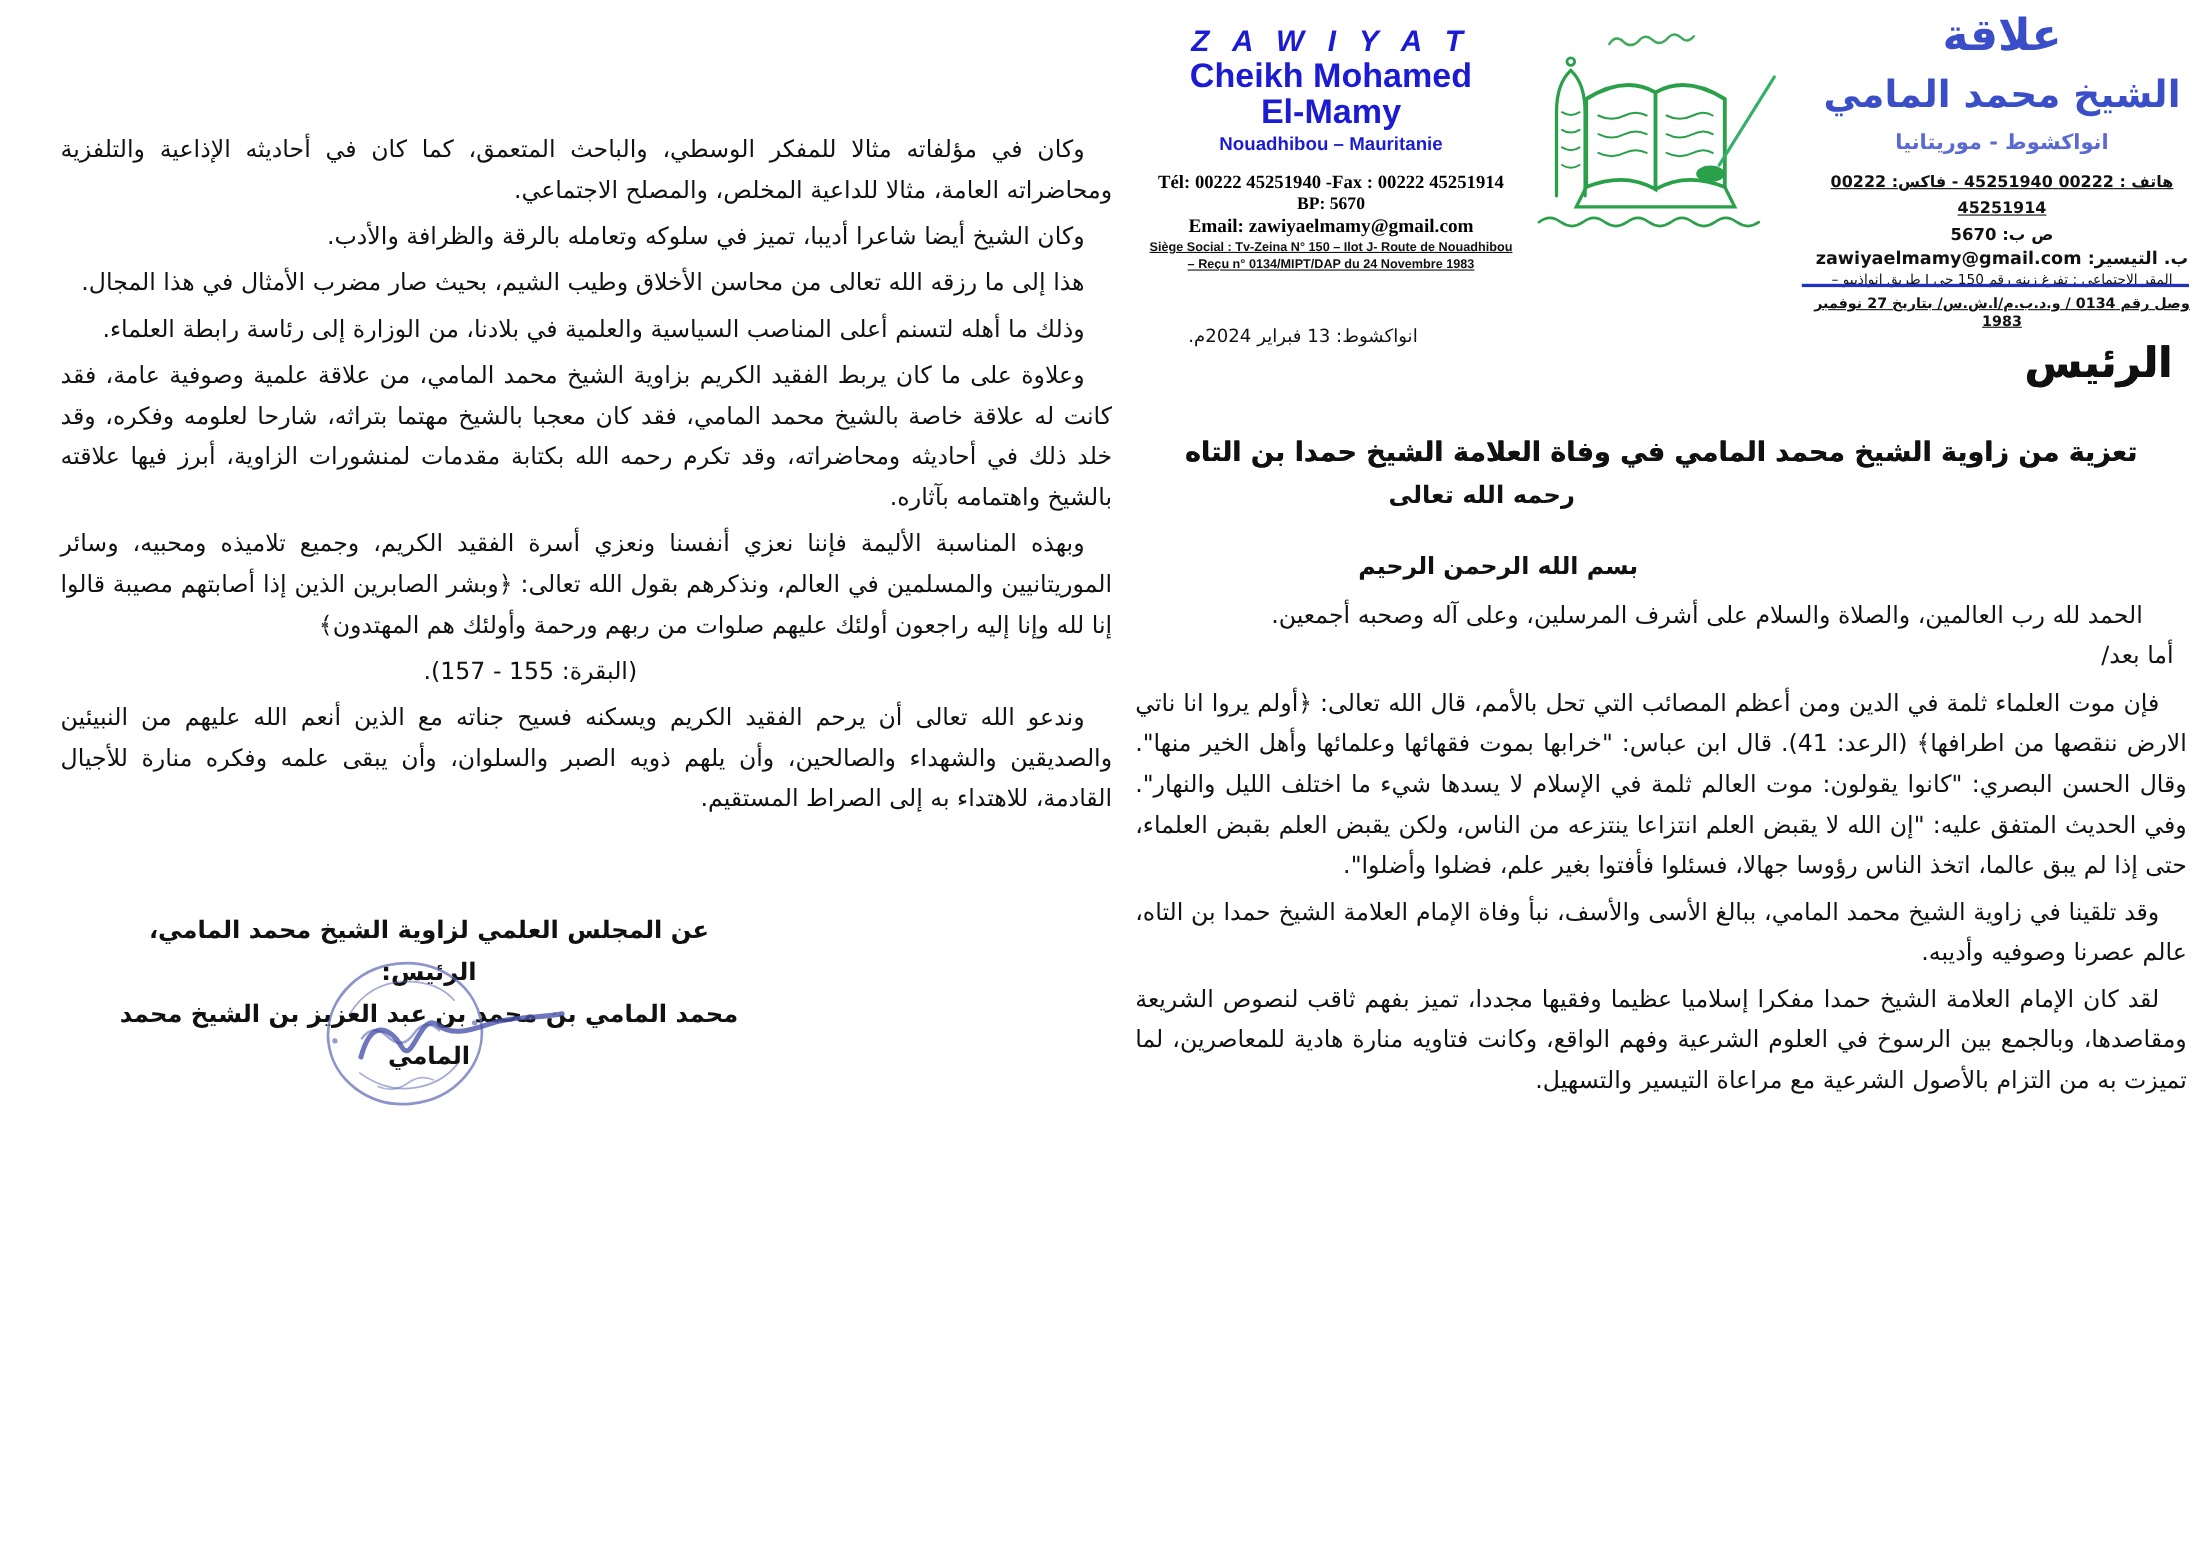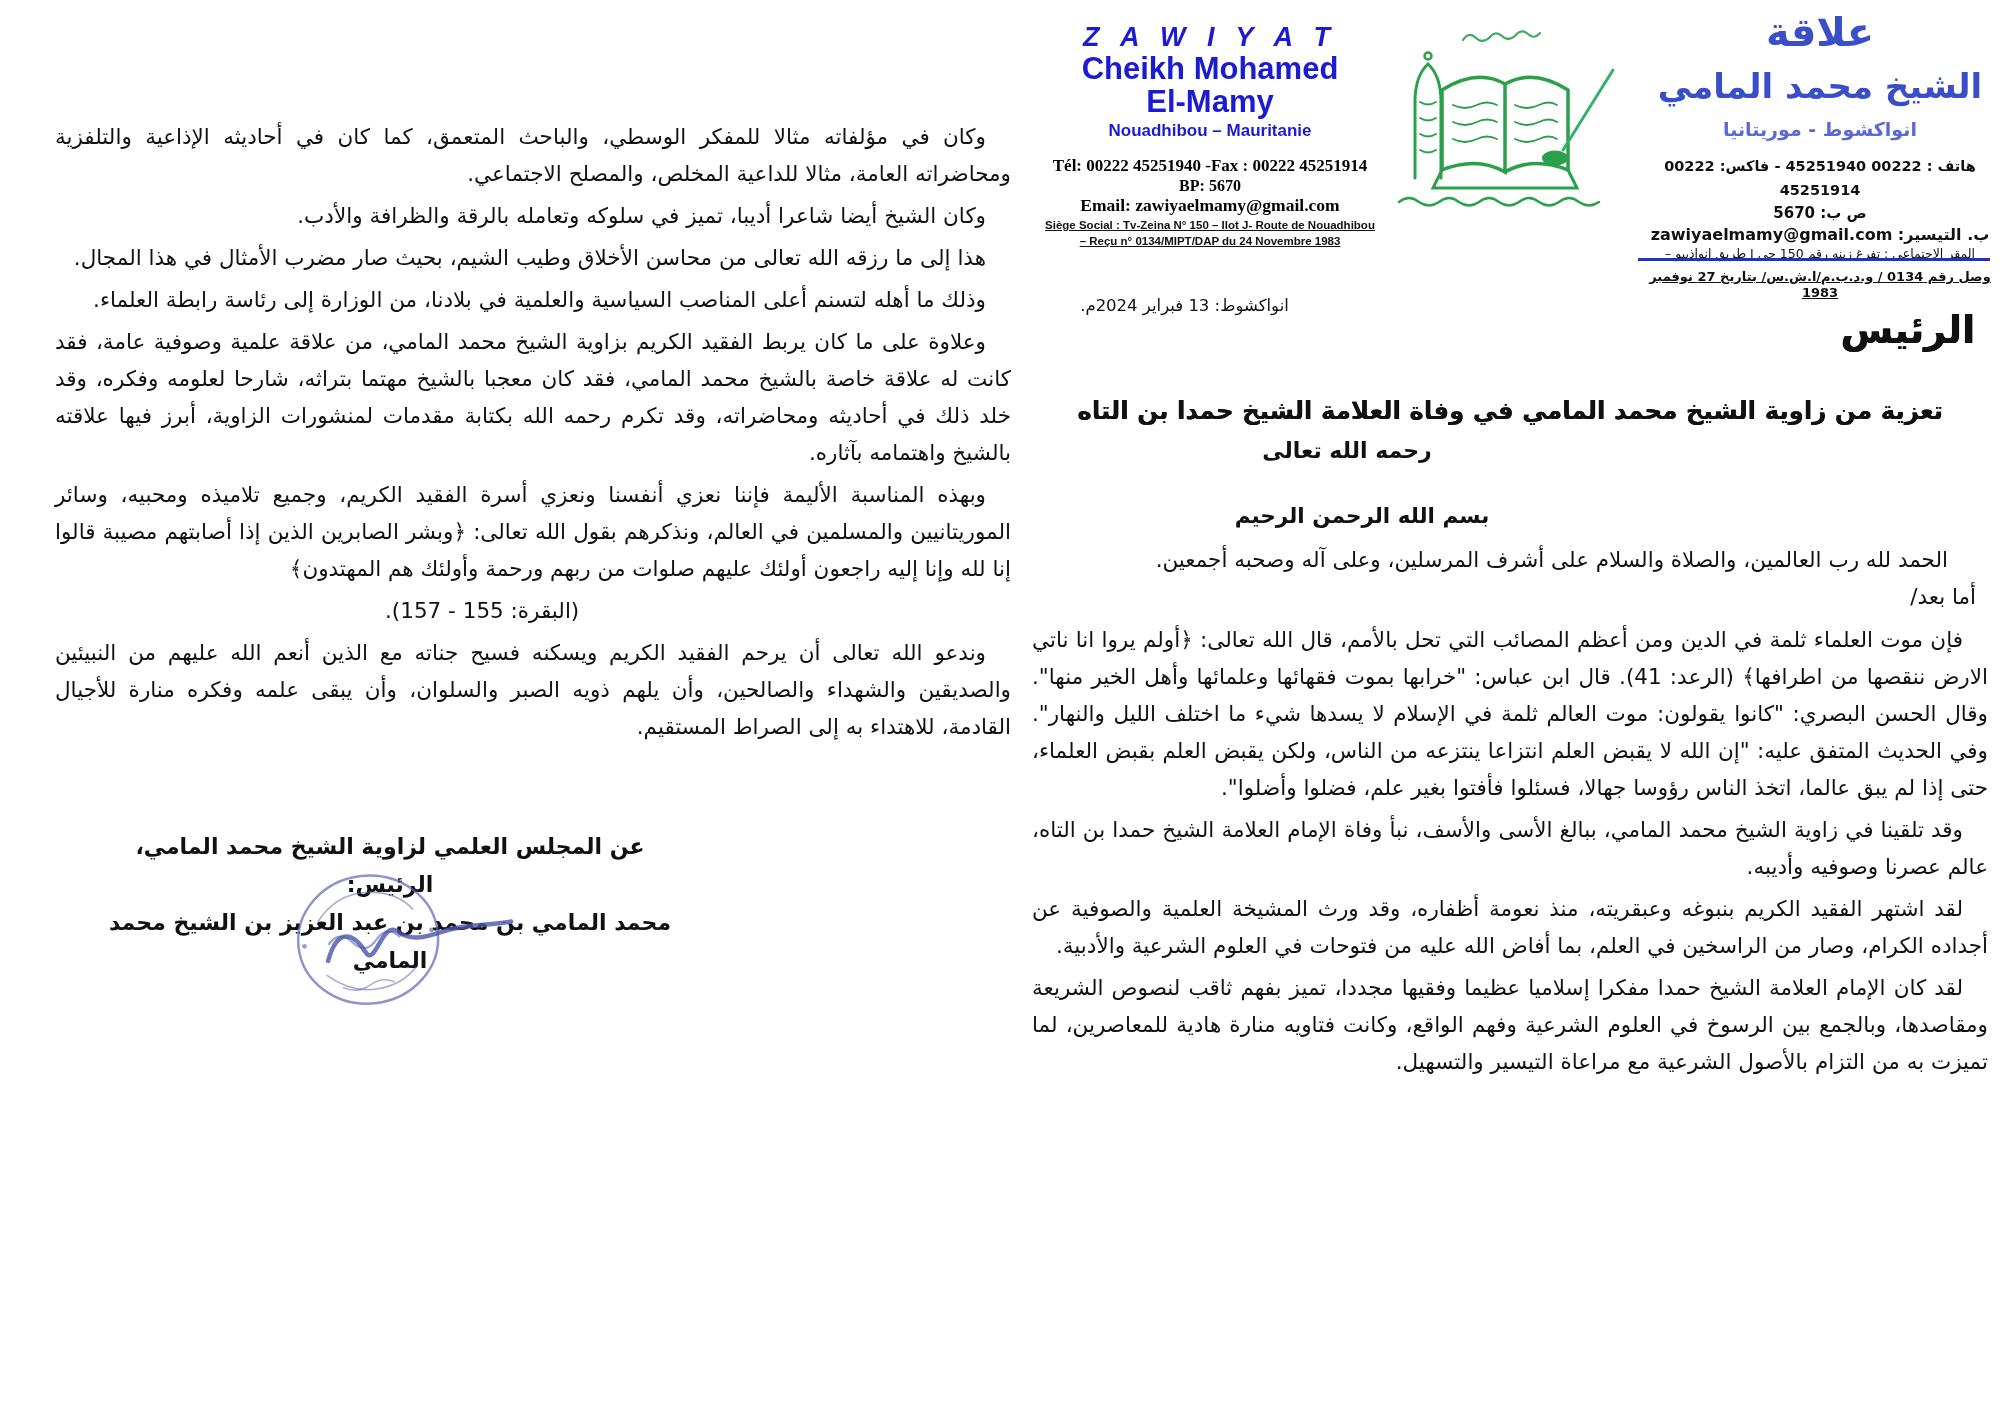--- a/index.html
+++ b/index.html
@@ -36,21 +36,21 @@
     position:absolute;left:1077px;top:296px;width:215px;direction:rtl;
     text-align:center;font-size:16.5px;
   }
   .seal-wrap{position:absolute;left:1385px;top:10px;width:245px;height:205px;}
   .lh-ar{
     position:absolute;left:1645px;top:8px;width:350px;direction:rtl;text-align:center;
   }
   .cal1{color:#3a4ec8;font-weight:bold;font-size:40px;line-height:48px;}
   .cal2{color:#3a4ec8;font-weight:bold;font-size:34px;line-height:60px;}
   .cal-city{color:#5a6ad2;font-weight:bold;font-size:19px;line-height:26px;}
-  .ar-tel{font-weight:bold;font-size:14.5px;line-height:24px;margin-top:12px;}
+  .ar-tel{font-weight:bold;font-size:14.5px;line-height:24px;margin-top:12px;text-decoration:underline;}
   .ar-bp{font-weight:bold;font-size:15px;line-height:22px;}
   .ar-email{font-weight:bold;font-size:16px;line-height:22px;}
   .ar-hq{font-weight:normal;font-size:12.5px;line-height:16px;}
   .blue-rule{position:absolute;left:1638px;top:258px;width:352px;height:3px;background:#2233bb;}
   .ar-receipt{font-weight:bold;font-size:13px;line-height:16px;text-decoration:underline;margin-top:7px;}
   .president{
     position:absolute;left:1825px;top:308px;width:165px;direction:rtl;text-align:center;
     font-weight:bold;font-size:38px;text-shadow:0.7px 0 #000;
   }
   .letter-title{
@@ -156,17 +156,16 @@
 
   <div class="letter-title">تعزية من زاوية الشيخ محمد المامي في وفاة العلامة الشيخ حمدا بن التاه</div>
   <div class="letter-subtitle">رحمه الله تعالى</div>
   <div class="basmala">بسم الله الرحمن الرحيم</div>
 
   <div class="p1-body">
     <p class="opening-line">الحمد لله رب العالمين، والصلاة والسلام على أشرف المرسلين، وعلى آله وصحبه أجمعين.</p>
     <p class="amma">أما بعد/</p>
     <p class="para">فإن موت العلماء ثلمة في الدين ومن أعظم المصائب التي تحل بالأمم، قال الله تعالى: ﴿أولم يروا انا ناتي الارض ننقصها من اطرافها﴾ (الرعد: 41). قال ابن عباس: "خرابها بموت فقهائها وعلمائها وأهل الخير منها". وقال الحسن البصري: "كانوا يقولون: موت العالم ثلمة في الإسلام لا يسدها شيء ما اختلف الليل والنهار". وفي الحديث المتفق عليه: "إن الله لا يقبض العلم انتزاعا ينتزعه من الناس، ولكن يقبض العلم بقبض العلماء، حتى إذا لم يبق عالما، اتخذ الناس رؤوسا جهالا، فسئلوا فأفتوا بغير علم، فضلوا وأضلوا".</p>
     <p class="para">وقد تلقينا في زاوية الشيخ محمد المامي، ببالغ الأسى والأسف، نبأ وفاة الإمام العلامة الشيخ حمدا بن التاه، عالم عصرنا وصوفيه وأديبه.</p>
-    <p class="para">لقد اشتهر الفقيد الكريم بنبوغه وعبقريته، منذ نعومة أظفاره، وقد ورث المشيخة العلمية والصوفية عن أجداده الكرام، وصار من الراسخين في العلم، بما أفاض الله عليه من فتوحات في العلوم الشرعية والأدبية.</p>
     <p class="para">لقد كان الإمام العلامة الشيخ حمدا مفكرا إسلاميا عظيما وفقيها مجددا، تميز بفهم ثاقب لنصوص الشريعة ومقاصدها، وبالجمع بين الرسوخ في العلوم الشرعية وفهم الواقع، وكانت فتاويه منارة هادية للمعاصرين، لما تميزت به من التزام بالأصول الشرعية مع مراعاة التيسير والتسهيل.</p>
   </div>
 
 </div>
 
 </body></html>

